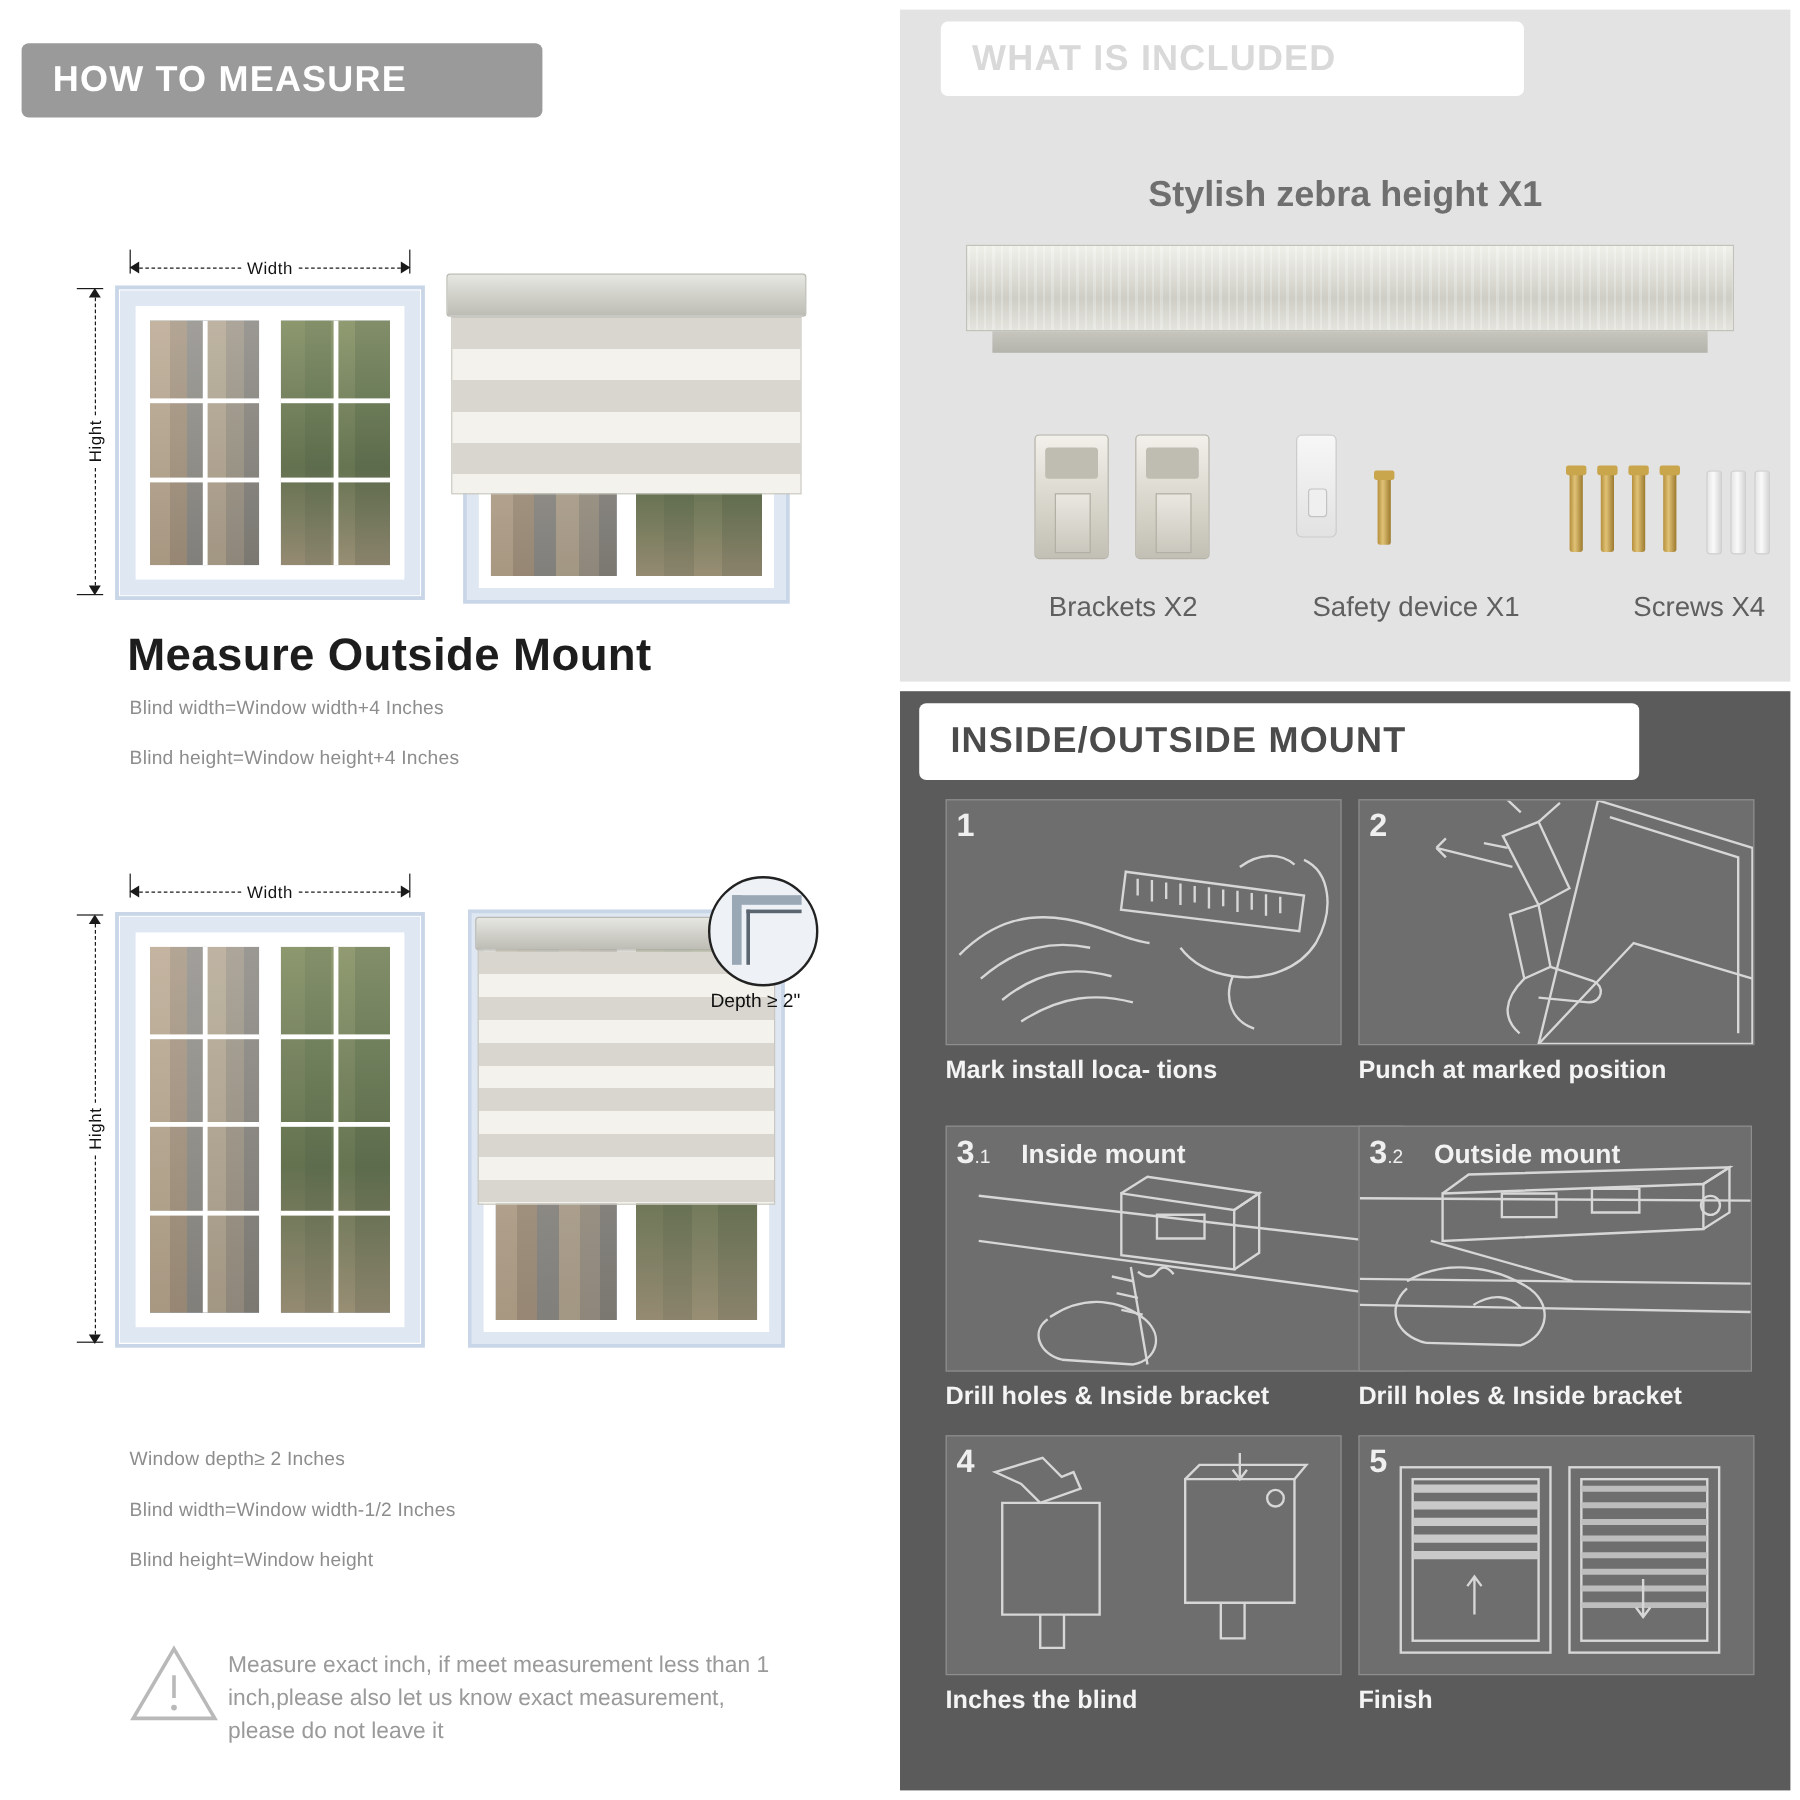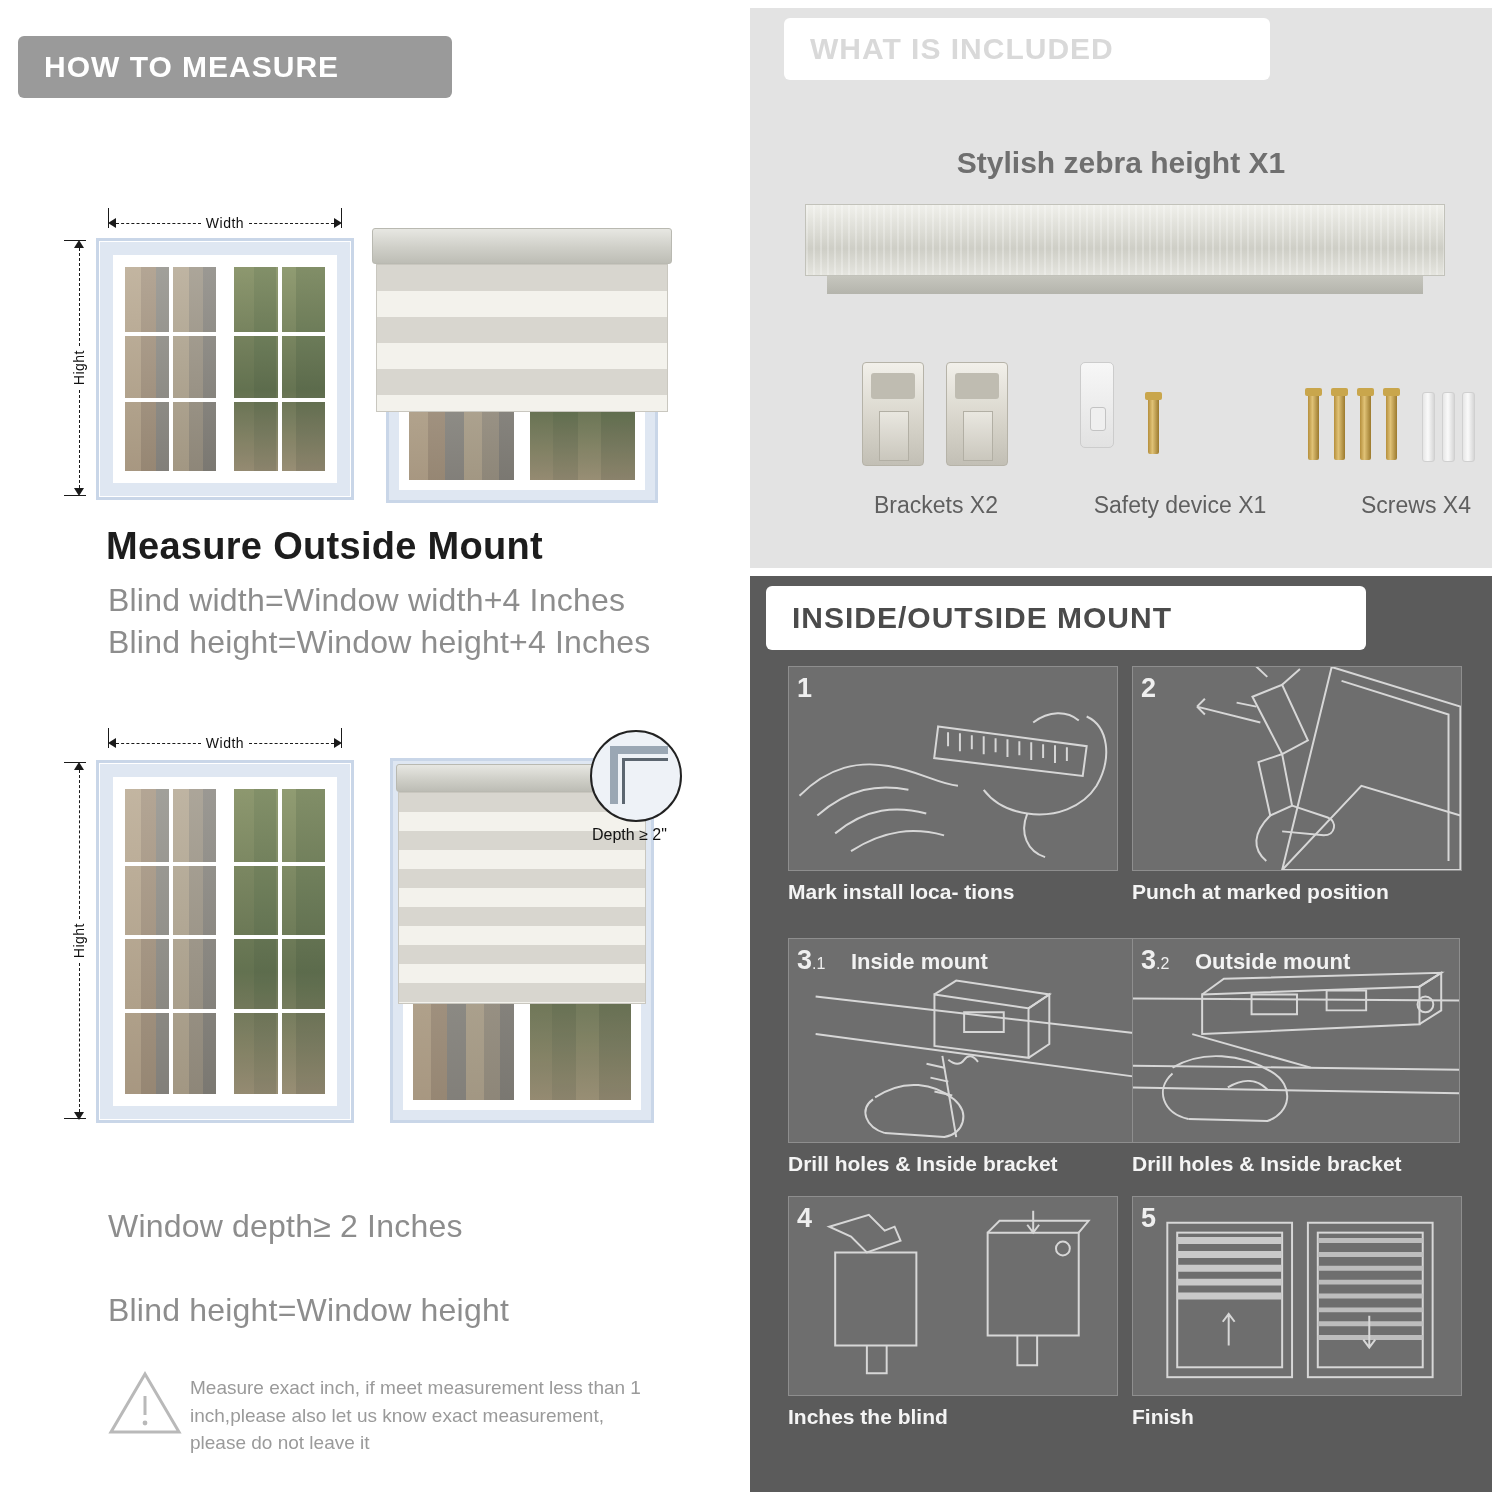--- a/index.html
+++ b/index.html
@@ -205,21 +205,21 @@
   
   .heading {
     position: absolute;
     font-size: 38px;
     font-weight: bold;
     color: #1d1d1d;
     letter-spacing: .3px;
   }
   .subline {
     position: absolute;
-    font-size: 32px;
+    font-size: 16px;
     color: #8d8d8d;
     letter-spacing: .2px;
   }
   .note {
     position: absolute;
     font-size: 19px;
     color: #9a9a9a;
     line-height: 1.45;
     width: 470px;
   }
@@ -531,20 +531,21 @@
       <div class="zebra sm" style="left:8px; top:34px; width:248px; height:212px;"></div>
     </div>
 
     <div class="depth-circle" style="left:590px; top:10px;">
       <div class="corner"></div>
       <div class="corner2"></div>
     </div>
     <div style="position:absolute; left:592px; top:106px; font-size:16px; color:#111;">Depth ≥ 2"</div>
 
     <div class="subline" style="left:108px; top:488px;">Window depth≥ 2 Inches</div>
+    <div class="subline" style="left:108px; top:530px;">Blind width=Window width-1/2 Inches</div>
     <div class="subline" style="left:108px; top:572px;">Blind height=Window height</div>
   </div>
 
   <div class="warn-tri" style="left:108px; top:1370px;">
     <svg viewBox="0 0 74 66">
       <polygon points="37,4 71,62 3,62" fill="none" stroke="#b9b9b9" stroke-width="3"></polygon>
       <line x1="37" y1="26" x2="37" y2="45" stroke="#b9b9b9" stroke-width="3"></line>
       <circle cx="37" cy="53" r="2.4" fill="#b9b9b9"></circle>
     </svg>
   </div>

